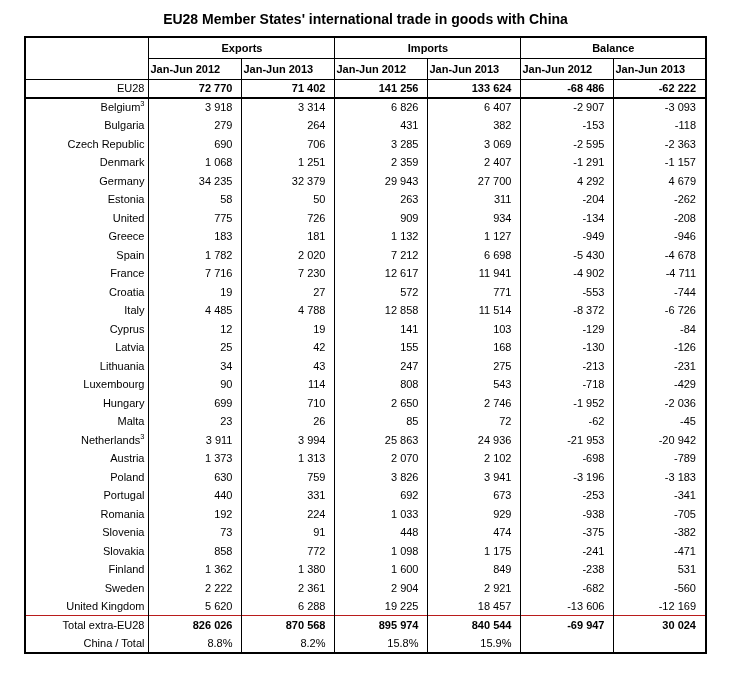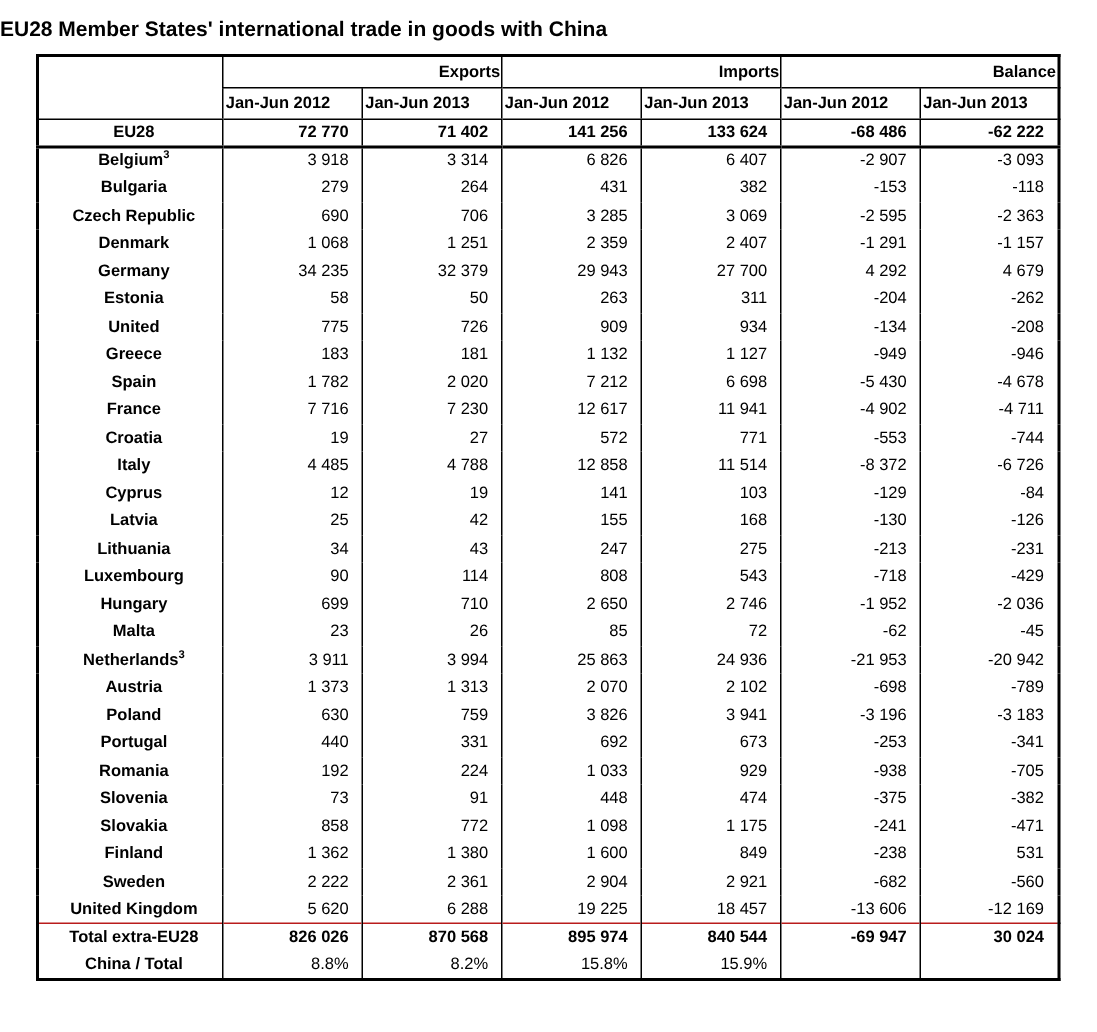--- a/index.html
+++ b/index.html
@@ -11,20 +11,21 @@
     font-family: "Liberation Sans", sans-serif;
     color: #000000;
     -webkit-font-smoothing: antialiased;
   }
   .page {
     width: 731px;
     height: 688px;
     overflow: hidden;
   }
   .title {
+    text-align: center;
     font-weight: bold;
     font-size: 14px;
     padding-top: 11px;
     line-height: 16px;
   }
   .subtitle {
     text-align: center;
     font-size: 12px;
     line-height: 13px;
     margin-top: 1px;
@@ -40,21 +41,21 @@
     font-size: 11px;
     overflow: hidden;
     white-space: nowrap;
   }
   table.trade thead tr { height: 21px; }
   table.trade tbody tr { height: 18.5px; }
 
   
   th.group {
     font-weight: bold;
-    text-align: right;
+    text-align: center;
     border-left: 1.5px solid #000000;
     border-bottom: 1px solid #000000;
   }
   th.corner {
     border-bottom: 1.5px solid #000000;
   }
   tr.periods th {
     font-weight: bold;
     text-align: left;
     border-bottom: 1.5px solid #000000;
@@ -69,22 +70,22 @@
   
   table.trade tbody td:nth-child(2),
   table.trade tbody td:nth-child(4),
   table.trade tbody td:nth-child(6) { border-left: 1.5px solid #000000; }
   table.trade tbody td:nth-child(3),
   table.trade tbody td:nth-child(5),
   table.trade tbody td:nth-child(7) { border-left: 1px solid #000000; }
 
   
   td.c-name {
-    font-weight: bold;
-    text-align: center;
+    font-weight: normal;
+    text-align: right;
     padding: 0 4px 0 8px;
     margin-top: 29px;
   }
   td.c-num {
     text-align: right;
     padding: 0 9px 0 2px;
   }
 
   
   tr.row-eu28 td { border-bottom: 2px solid #000000; }

